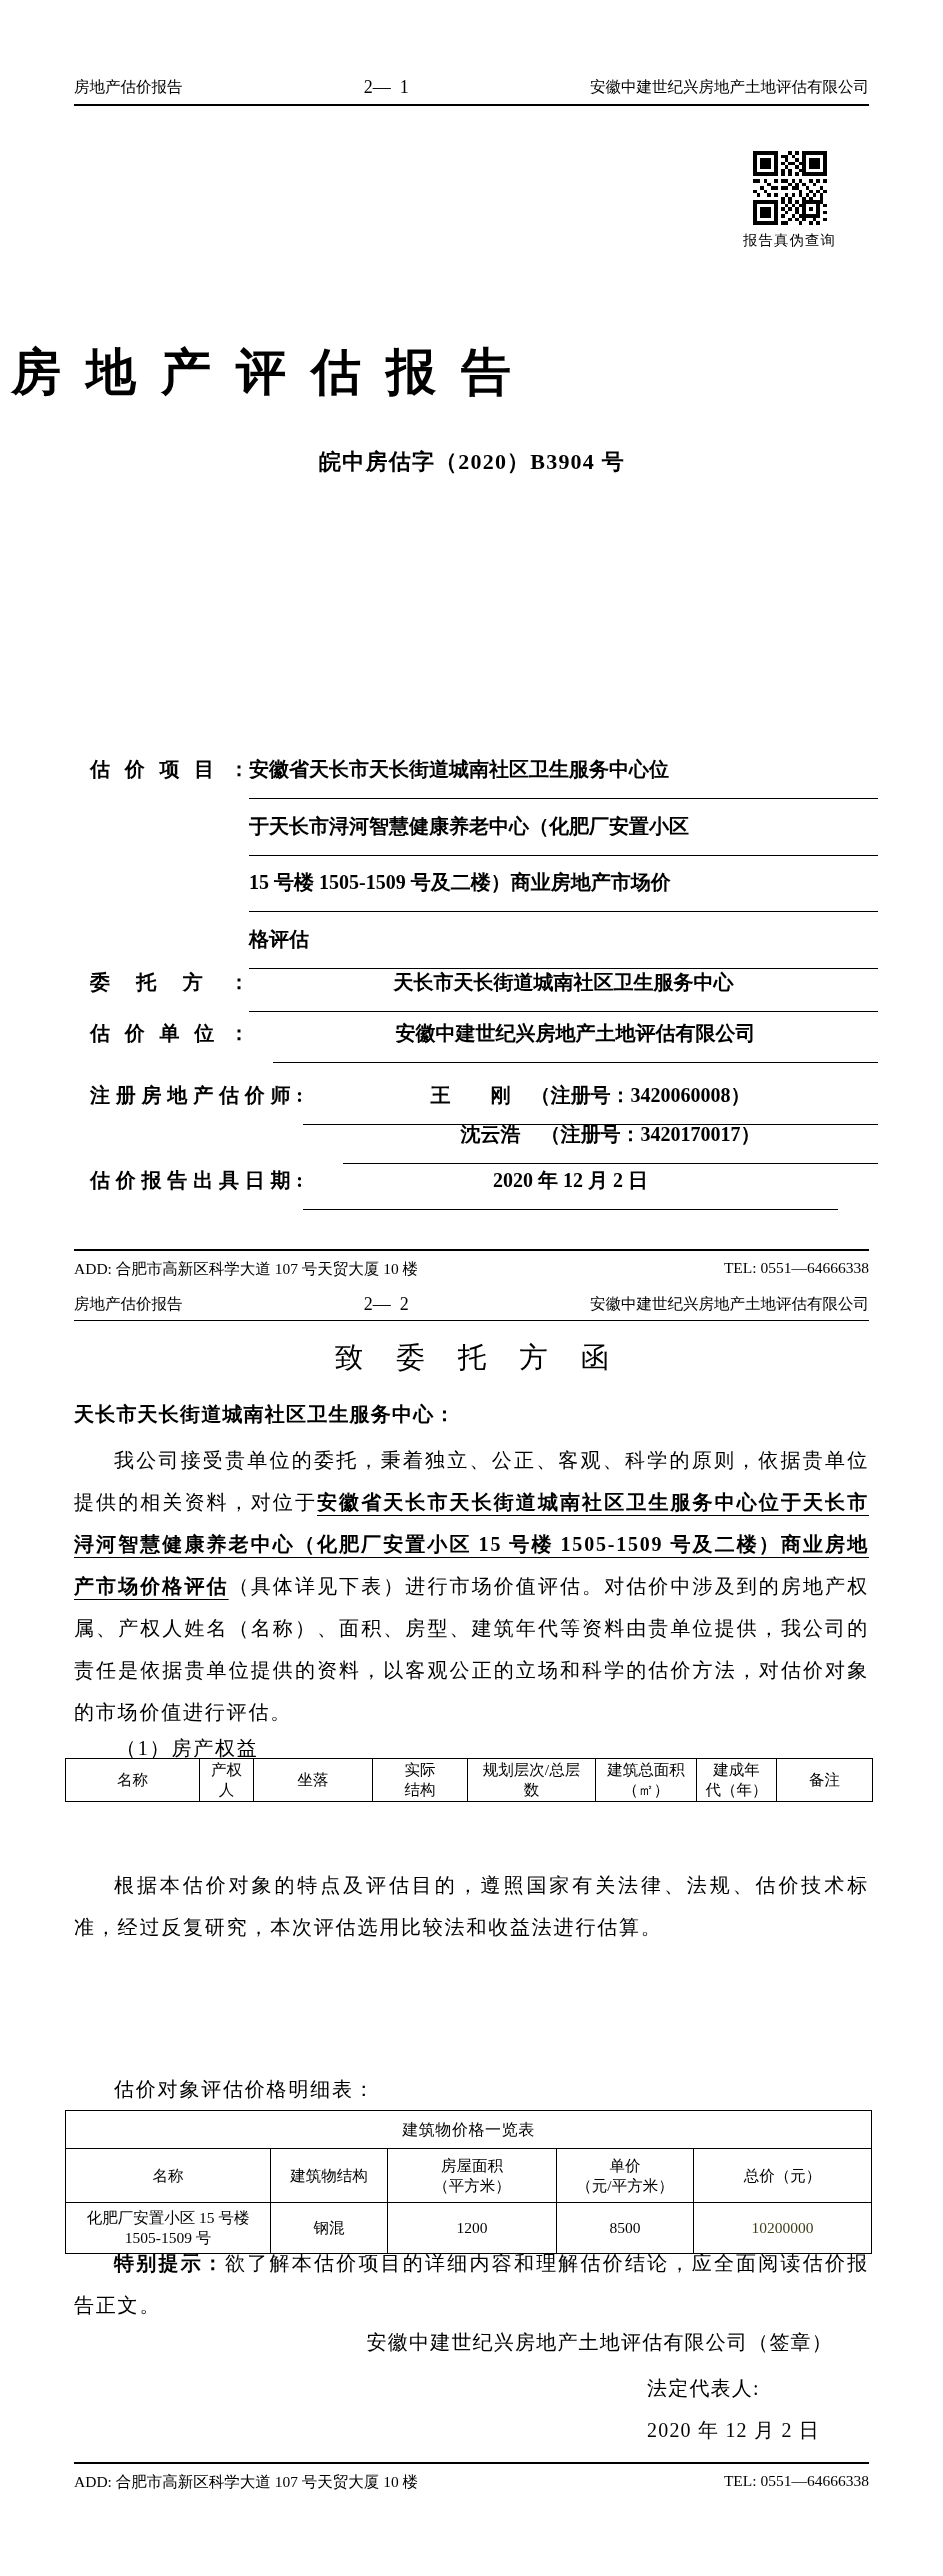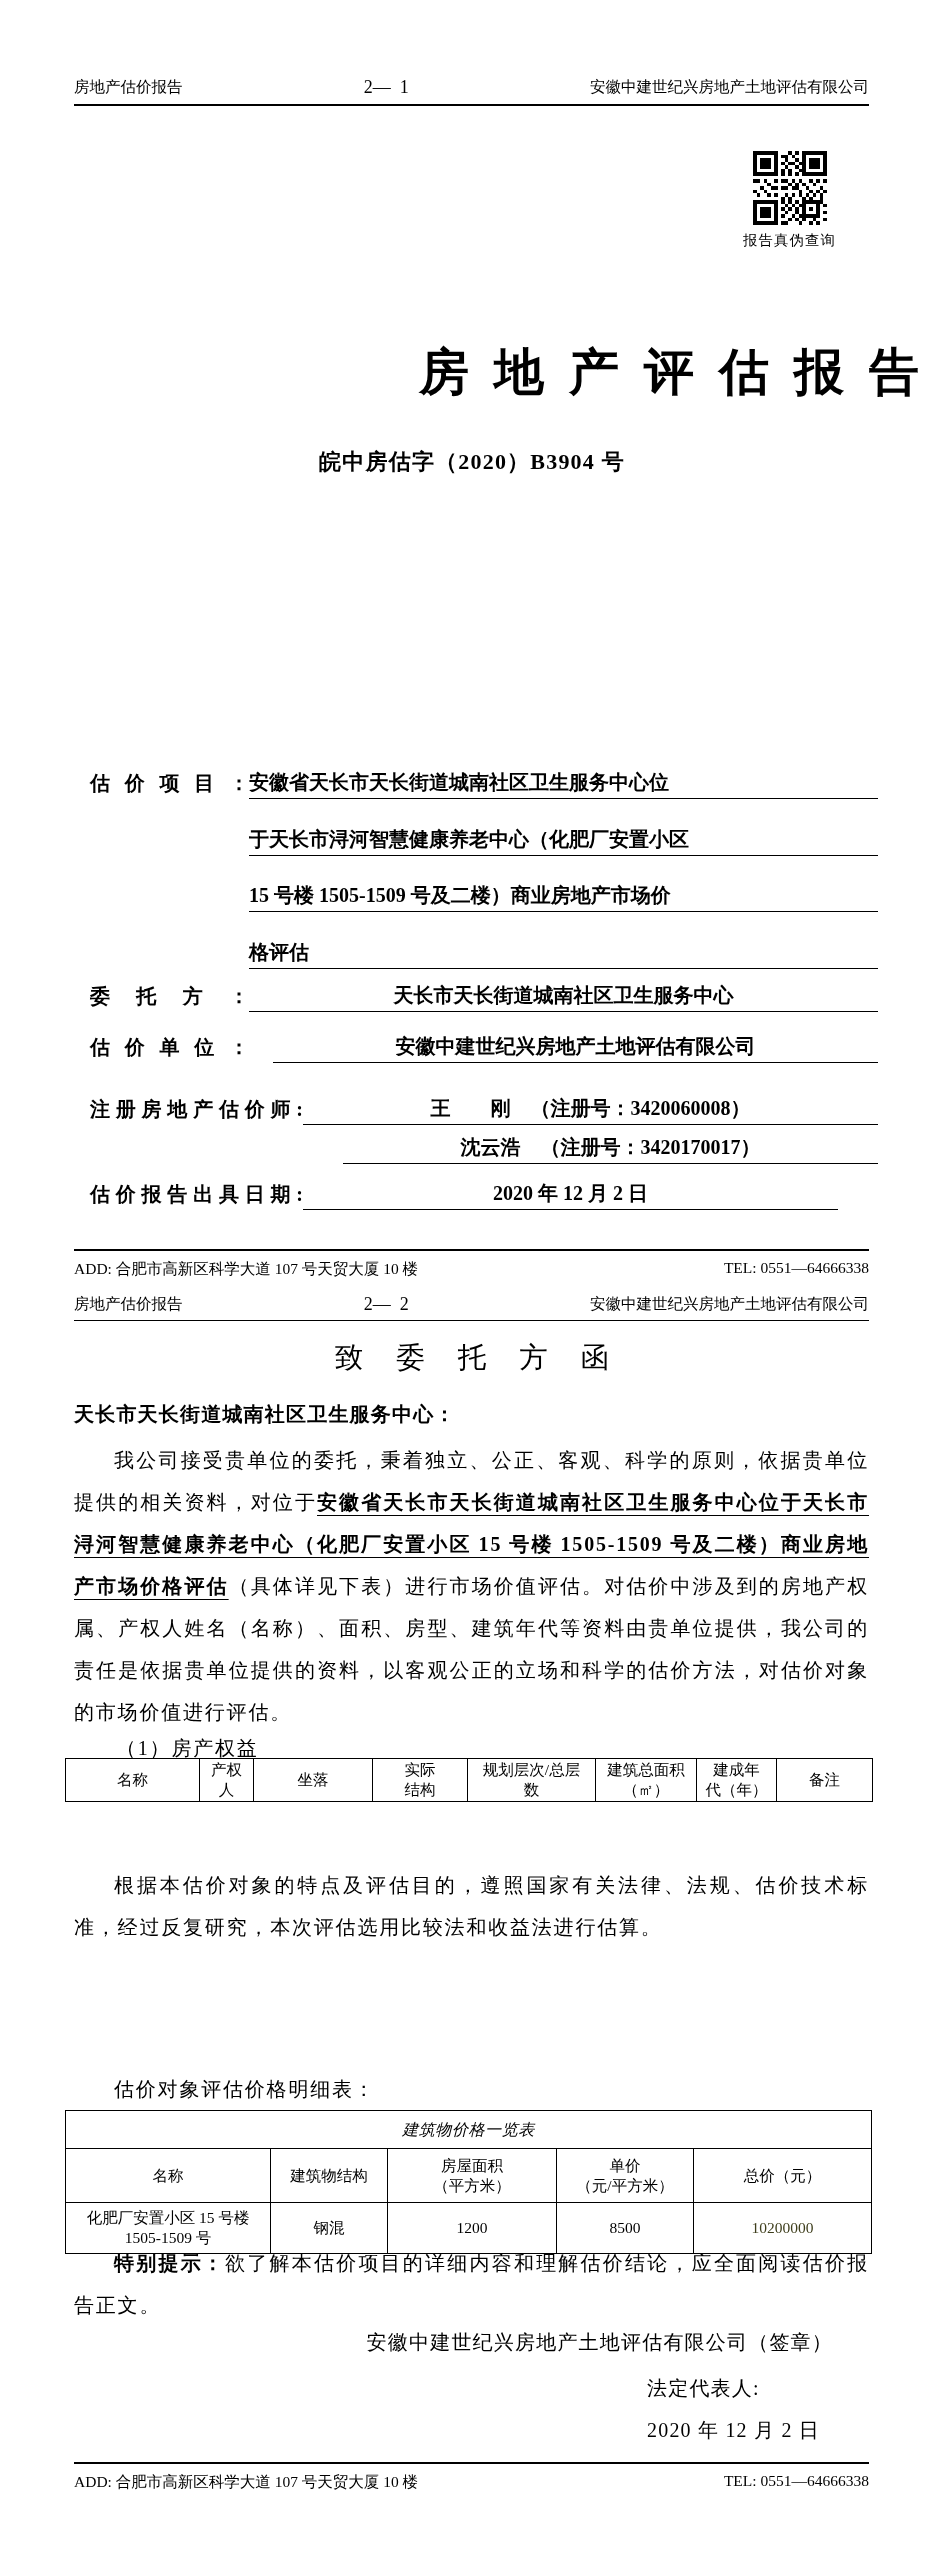--- a/index.html
+++ b/index.html
@@ -14,25 +14,25 @@
   .head-center{white-space:pre;font-size:18px;}
   .page-foot{position:absolute;left:74px;width:795px;display:flex;justify-content:space-between;
              border-top:2.4px solid #000;padding-top:8.3px;font-size:15.5px;}
 
   
   .qr-wrap{position:absolute;left:742px;top:151px;width:95px;text-align:center;}
   .qr-svg{width:74px;height:74px;display:block;margin:0 auto;}
   .qr-caption{margin-top:6px;font-size:14.3px;letter-spacing:1.2px;white-space:nowrap;}
 
   
-  .main-title{position:absolute;left:0;width:100%;top:339px;text-align:right;font-size:50px;
-              font-weight:bold;letter-spacing:25px;padding-left:18px;box-sizing:border-box;white-space:nowrap;}
+  .main-title{position:absolute;left:0;width:100%;top:339px;text-align:left;font-size:50px;
+              font-weight:bold;letter-spacing:25px;padding-left:11px;box-sizing:border-box;white-space:nowrap;}
   .report-no{position:absolute;left:0;width:100%;top:447px;text-align:center;font-size:22px;
              font-weight:bold;letter-spacing:1.2px;}
-  .field-row{position:absolute;left:90px;width:788px;height:43px;display:flex;align-items:flex-end;
+  .field-row{position:absolute;left:90px;width:788px;height:43px;display:flex;
              font-size:20px;font-weight:bold;}
   .field-label{width:159px;flex:none;text-align-last:justify;padding-bottom:2.4px;white-space:nowrap;}
   .field-label.wide{width:213px;}
   .field-value{flex:1;border-bottom:1.8px solid #000;padding-bottom:2.4px;white-space:nowrap;}
   .val-left{text-align:left;}
   .val-center{text-align:center;}
   .short{margin-right:40px;}
 
   
   .letter-title{position:absolute;left:0;width:100%;top:1339px;text-align:center;font-size:28.5px;
@@ -183,21 +183,21 @@
 
   <table class="tbl" style="top:2110px;">
     <colgroup>
       <col style="width:205px">
         <col style="width:117px">
         <col style="width:169px">
         <col style="width:137px">
         <col style="width:178px">
     </colgroup>
     <tbody>
-      <tr style="height:38px;font-style:italic;">
+      <tr style="height:38px;">
         <td colspan="5" class="t2-title">建筑物价格一览表</td>
       </tr>
       <tr style="height:54px;">
         <td>名称</td>
         <td>建筑物结构</td>
         <td>房屋面积
 （平方米）</td>
         <td>单价
 （元/平方米）</td>
         <td>总价（元）</td>

